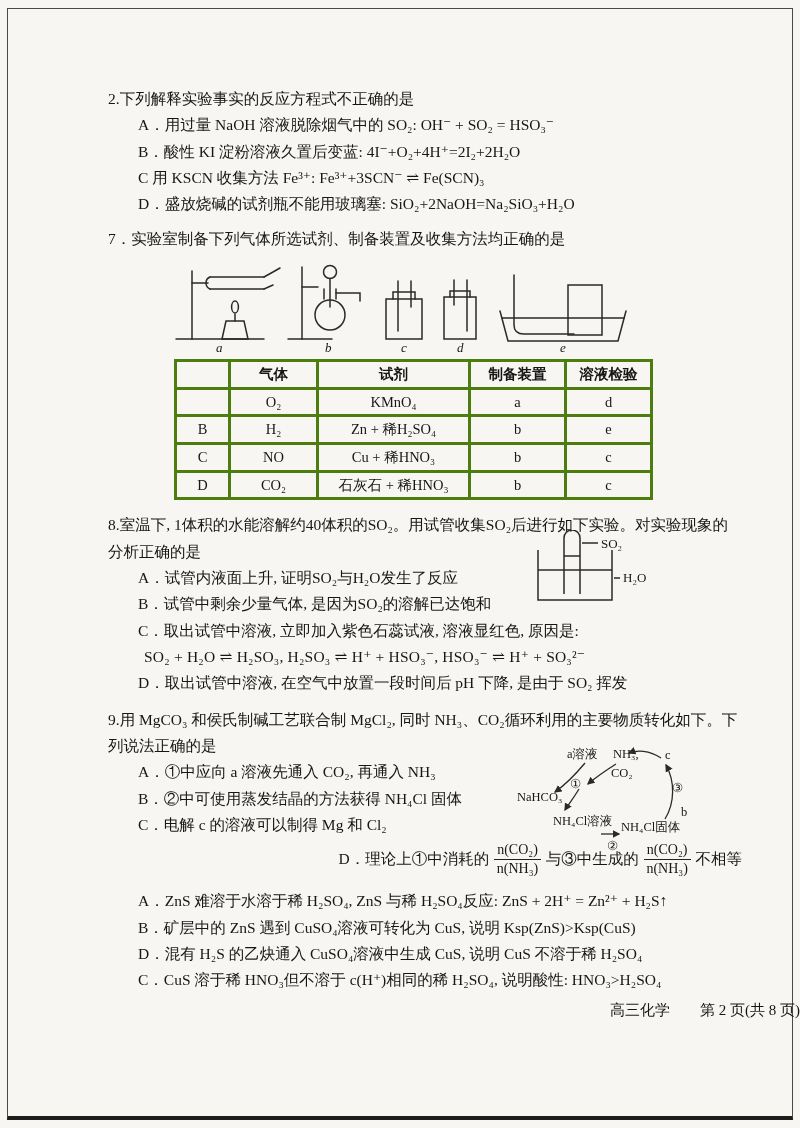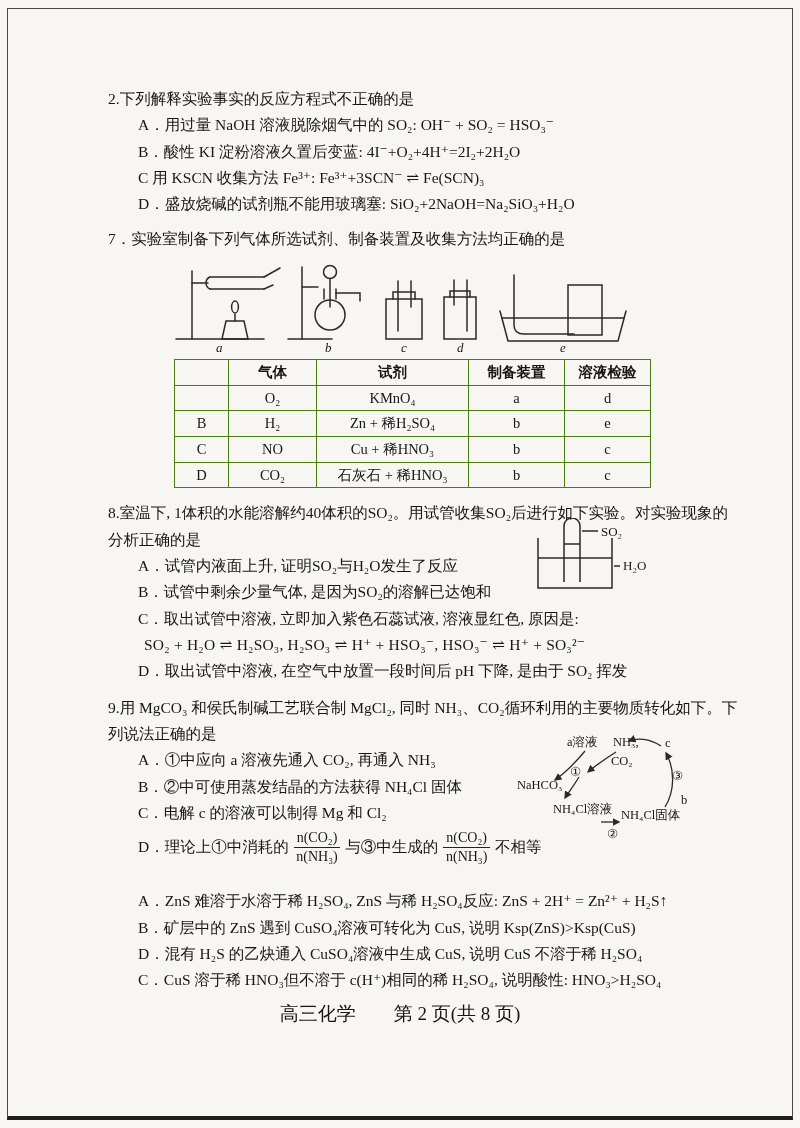--- a/index.html
+++ b/index.html
@@ -19,40 +19,40 @@
     pointer-events:none;
   }
   .content {
     position:absolute; left:108px; top:86px; width:634px;
     font-size:15.5px; line-height:1.7;
   }
   .q { position:relative; }
   .q6 { margin-bottom:8px; }
   .q7 { margin-bottom:0; }
   .q8 { margin-bottom:10px; }
-  .q9 { margin-bottom:20px; }
+  .q9 { margin-bottom:8px; }
   .opt { padding-left:30px; }
   .eq-line { padding-left:36px; letter-spacing:.2px; }
   .apparatus-wrap { margin:3px 0 2px 62px; }
   table.prep {
     border-collapse:collapse; margin:4px 0 12px 66px;
     font-size:14.5px; text-align:center;
   }
-  table.prep th, table.prep td { border:1px solid #4d7c0f; height:25px; padding:0 6px;font-family:Liberation Serif, serif; }
+  table.prep th, table.prep td { border:3px solid #4d7c0f; height:25px; padding:0 6px;font-family:Liberation Serif, serif; }
   table.prep th { font-weight:bold; }
   .c0{width:54px}.c1{width:88px}.c2{width:152px}.c3{width:96px}.c4{width:86px}
   .q8-diagram { position:absolute; right:84px; top:18px; }
   .q9-diagram { position:absolute; right:42px; top:30px; }
-  .opt-frac { padding-left:30px; display:flex; align-items:center; min-height:42px; }
+  .opt-frac { padding-left:30px; display:flex; align-items:center; min-height:42px;justify-content:flex-end; }
   .frac {
     display:inline-flex; flex-direction:column; align-items:center;
     font-size:14px; line-height:1.25; margin:0 5px;
   }
   .frac .num { border-bottom:1.2px solid #222; padding:0 3px; }
-  .footer { position:absolute; left:0; top:1001px; width:100%; text-align:center; font-size:19px; }
+  .footer { position:absolute; left:0; top:1001px; width:100%; text-align:right; font-size:15px; }
   svg { display:block; }
   svg text { font-family:"Liberation Serif","DejaVu Serif",serif; }
 </style>
 </head>
 <body>
 
 <div class="scan-frame"></div>
 
 <div class="content">
 

